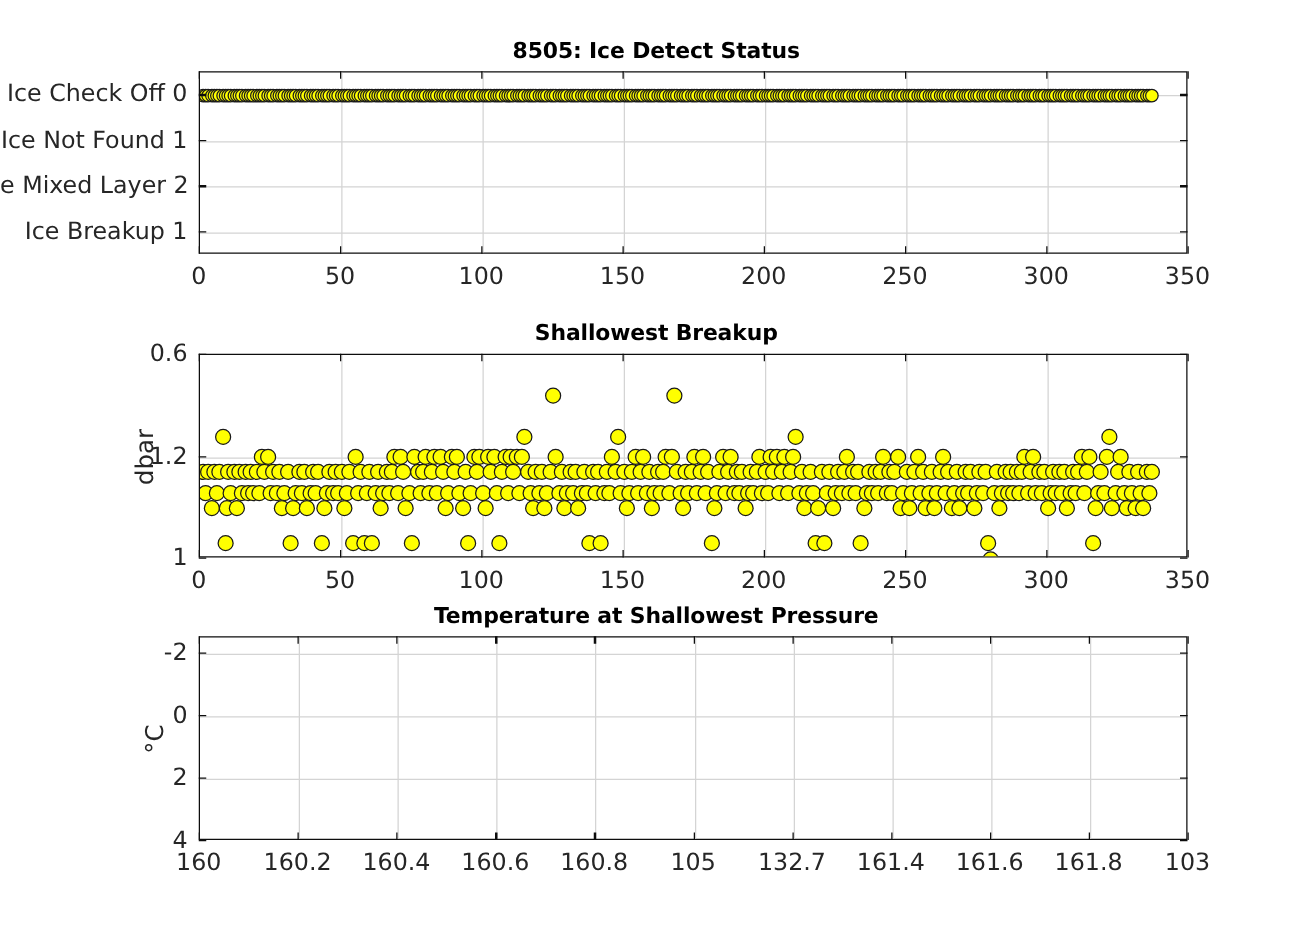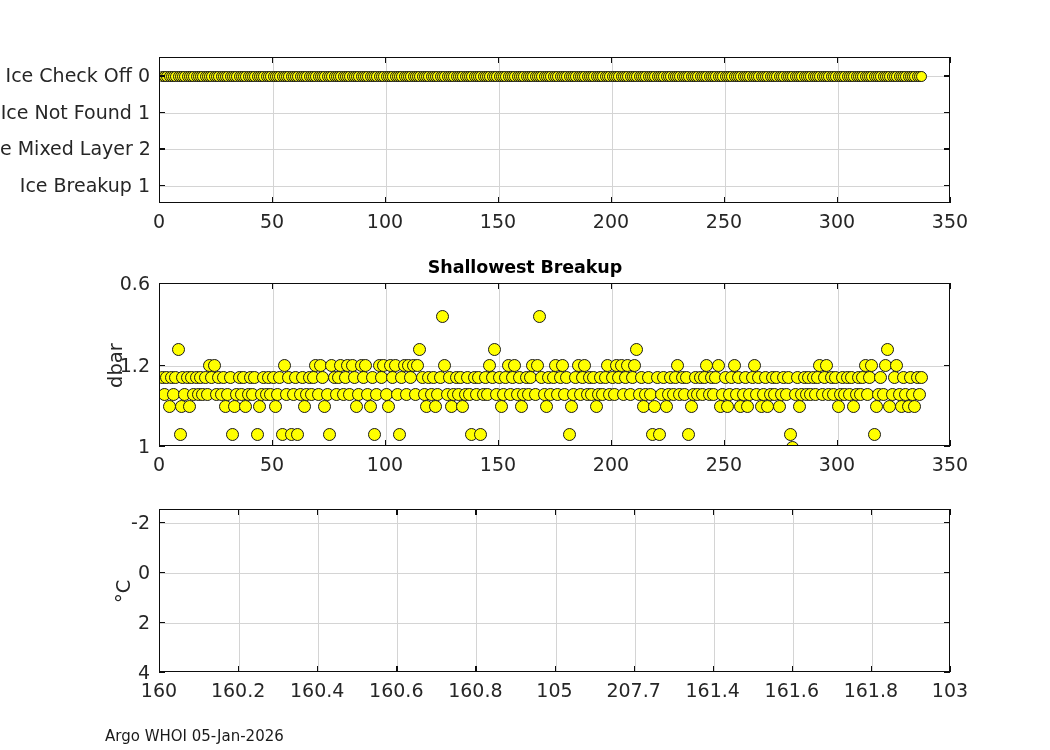--- a/index.html
+++ b/index.html
@@ -38,20 +38,21 @@
 
   .mk{position:absolute;border-radius:50%;box-sizing:border-box;
       background:#ffff00;border:1.2px solid #1a1a1a;}
 </style>
 </head>
 <body>
 
 <div id="fig">
 
   <div class="panel" style="left:0;top:0;width:1050px;height:250px;">
+    <div class="ptitle" style="left:0;top:31px;">8505: Ice Detect Status</div>
     <div class="axes" id="ax1" style="left:159px;top:57px;width:791px;height:146px;">
       <div class="plotclip" id="ax1-plot">
           <div class="gridline v" style="left: 113px;"></div>
           <div class="gridline v" style="left: 226px;"></div>
           <div class="gridline v" style="left: 339px;"></div>
           <div class="gridline v" style="left: 452px;"></div>
           <div class="gridline v" style="left: 565px;"></div>
           <div class="gridline v" style="left: 678px;"></div>
           <div class="gridline h" style="top: 18.25px;"></div>
           <div class="gridline h" style="top: 54.75px;"></div>
@@ -819,20 +820,21 @@
         <div class="xtlabel" style="left: 385px; top: 453px;">100</div>
         <div class="xtlabel" style="left: 498px; top: 453px;">150</div>
         <div class="xtlabel" style="left: 611px; top: 453px;">200</div>
         <div class="xtlabel" style="left: 724px; top: 453px;">250</div>
         <div class="xtlabel" style="left: 837px; top: 453px;">300</div>
         <div class="xtlabel" style="left: 950px; top: 453px;">350</div>
       </div>
   </div>
 
   <div class="panel" style="left:0;top:0;width:1050px;height:700px;">
+    <div class="ptitle" style="left:0;top:483px;">Temperature at Shallowest Pressure</div>
     <div class="axes" id="ax3" style="left:159px;top:509px;width:791px;height:163px;">
       <div class="plotclip" id="ax3-plot">
           <div class="gridline v" style="left: 79.1px;"></div>
           <div class="gridline v" style="left: 158.2px;"></div>
           <div class="gridline v" style="left: 237.3px;"></div>
           <div class="gridline v" style="left: 316.4px;"></div>
           <div class="gridline v" style="left: 395.5px;"></div>
           <div class="gridline v" style="left: 474.6px;"></div>
           <div class="gridline v" style="left: 553.7px;"></div>
           <div class="gridline v" style="left: 632.8px;"></div>
@@ -877,23 +879,22 @@
         <div class="ytlabel" style="top: 521.538px; right: 899px; left: 0px; width: 150px;">-2</div>
         <div class="ytlabel" style="top: 571.692px; right: 899px; left: 0px; width: 150px;">0</div>
         <div class="ytlabel" style="top: 621.846px; right: 899px; left: 0px; width: 150px;">2</div>
         <div class="ytlabel" style="top: 672px; right: 899px; left: 0px; width: 150px;">4</div>
         <div class="xtlabel" style="left: 159px; top: 679px;">160</div>
         <div class="xtlabel" style="left: 238.1px; top: 679px;">160.2</div>
         <div class="xtlabel" style="left: 317.2px; top: 679px;">160.4</div>
         <div class="xtlabel" style="left: 396.3px; top: 679px;">160.6</div>
         <div class="xtlabel" style="left: 475.4px; top: 679px;">160.8</div>
         <div class="xtlabel" style="left: 554.5px; top: 679px;">105</div>
-        <div class="xtlabel" style="left: 633.6px; top: 679px;">207.7</div>
+        <div class="xtlabel" style="left: 633.6px; top: 679px;">132.7</div>
         <div class="xtlabel" style="left: 712.7px; top: 679px;">161.4</div>
         <div class="xtlabel" style="left: 791.8px; top: 679px;">161.6</div>
         <div class="xtlabel" style="left: 870.9px; top: 679px;">161.8</div>
         <div class="xtlabel" style="left: 950px; top: 679px;">103</div>
       </div>
   </div>
 
-  <div class="footer" style="left:105px;top:727px;">Argo WHOI 05-Jan-2026</div>
 
 </div>
 
 </body></html>

